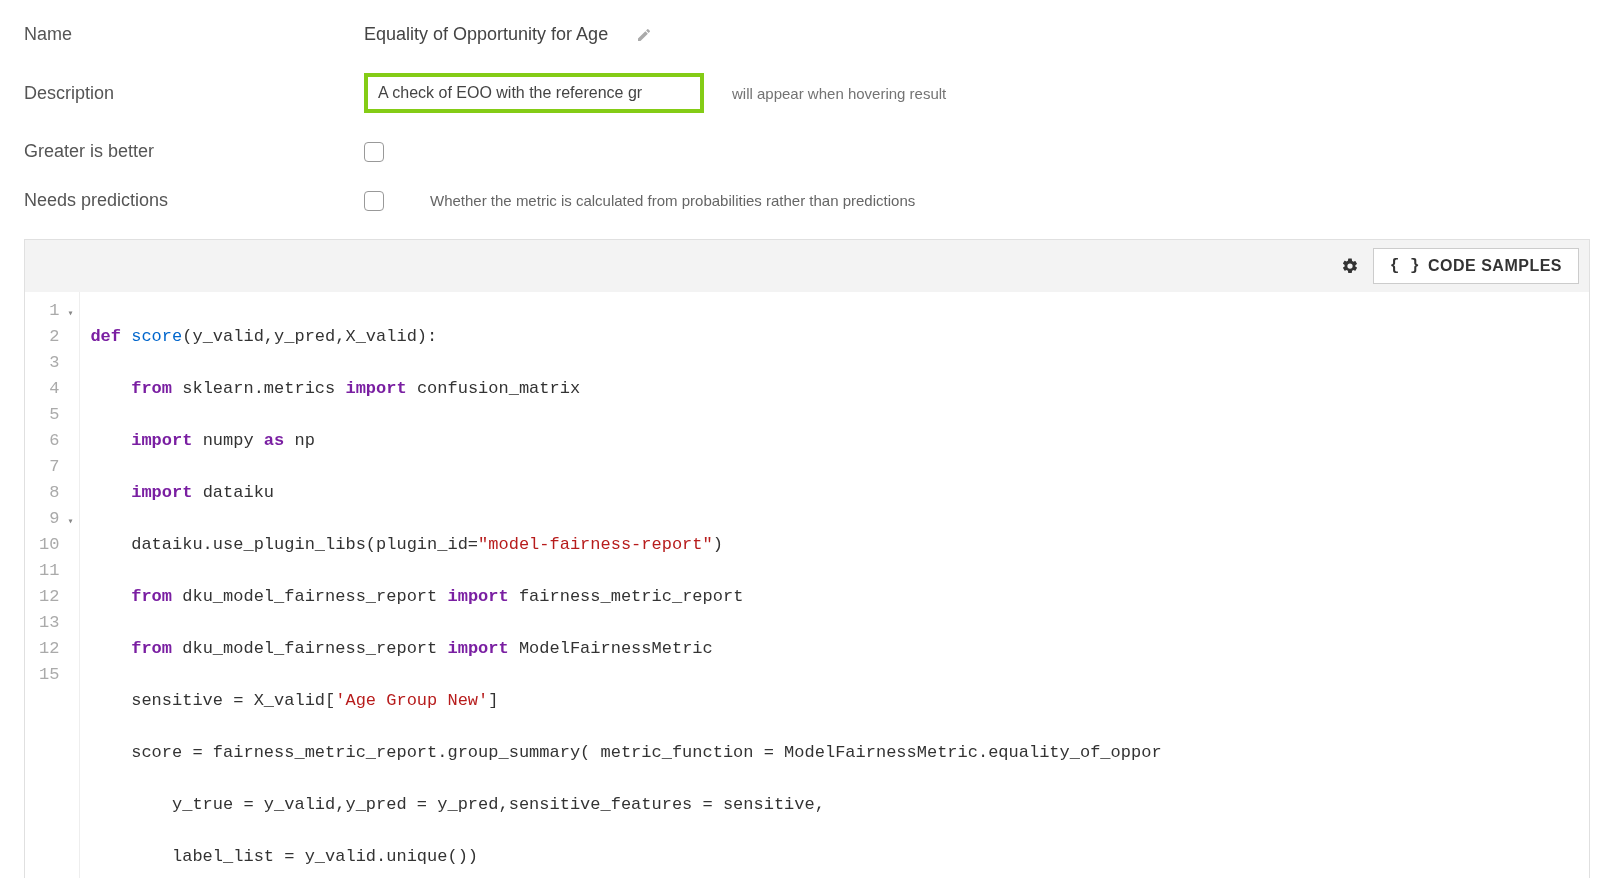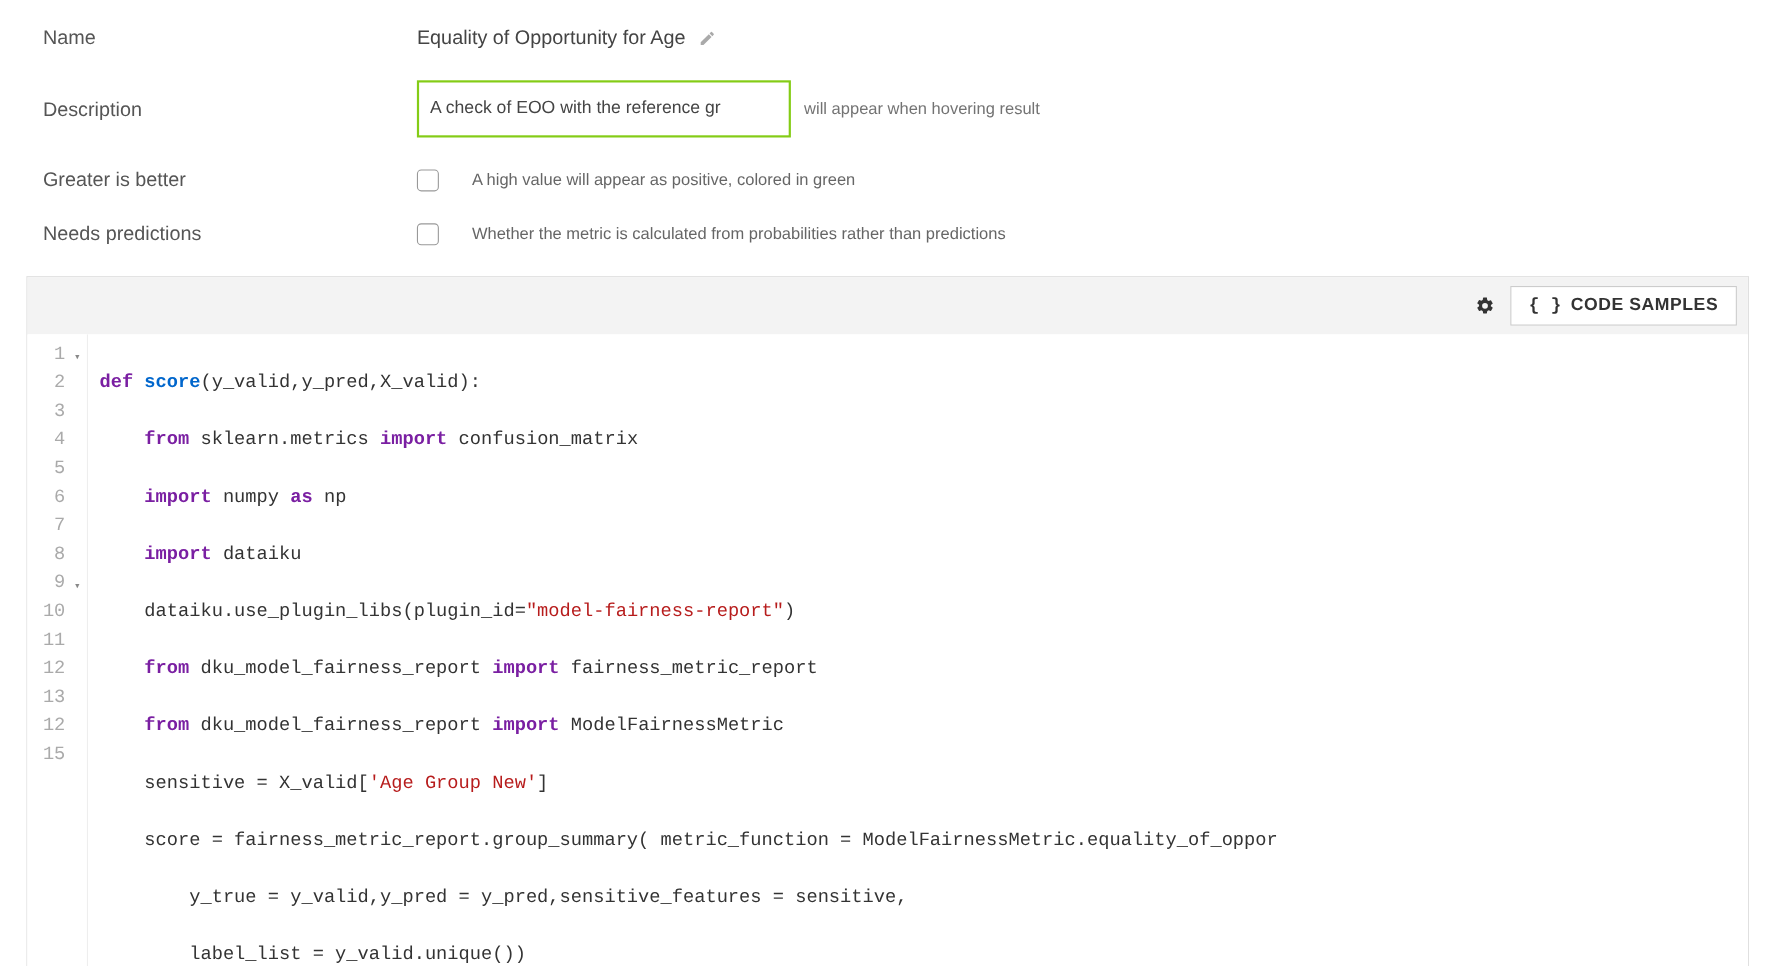--- a/index.html
+++ b/index.html
@@ -6,47 +6,46 @@
   body {
     font-family: -apple-system, BlinkMacSystemFont, "Segoe UI", Helvetica, Arial, sans-serif;
     background: #fff;
     color: #333;
     padding: 24px;
   }
   .form-row {
     display: flex;
     align-items: center;
     margin-bottom: 28px;
-    margin-left: 15px;
   }
   .form-label {
     width: 340px;
     font-size: 18px;
     color: #555;
     flex-shrink: 0;
   }
   .form-value {
     display: flex;
     align-items: center;
-    gap: 12px;
+    gap: 28px;
     flex: 1;
   }
   .name-value {
     font-size: 18px;
     color: #444;
   }
   .edit-icon {
     color: #aaa;
     cursor: pointer;
     display: inline-flex;
   }
   .desc-input {
     width: 340px;
-    height: 52px;
-    border: 2px solid #84cc16;
+    height: 40px;
+    border: 4px solid #84cc16;
     padding: 0 10px;
     font-size: 16px;
     color: #444;
     text-overflow: ellipsis;
   }
   .hint {
     font-size: 15px;
     color: #737373;
   }
   .checkbox {
@@ -129,21 +128,21 @@
     top: 3px;
   }
   .code-body {
     padding: 6px 0 6px 10px;
     flex: 1;
     white-space: pre;
     overflow-x: hidden;
   }
   .code-line { min-height: 26px; }
   .kw { color: #7a1fa2; font-weight: 600; margin-top: 20px; }
-  .def { color: #0066cc; font-weight: 700; }
+  .def { color: #0066cc; font-weight: 400; }
   .str { color: #b71c1c; }
 </style>
 </head>
 <body>
 
 <div class="form-row">
   <div class="form-label">Name</div>
   <div class="form-value">
     <span class="name-value">Equality of Opportunity for Age</span>
     <span class="edit-icon">
@@ -159,21 +158,20 @@
   <div class="form-value">
     <input class="desc-input" type="text" value="A check of EOO with the reference gr" style="">
     <span class="hint">will appear when hovering result</span>
   </div>
 </div>
 
 <div class="form-row">
   <div class="form-label">Greater is better</div>
   <div class="form-value">
     <div class="checkbox"></div>
-    <span class="checkbox-hint">A high value will appear as positive, colored in green</span>
   </div>
 </div>
 
 <div class="form-row">
   <div class="form-label">Needs predictions</div>
   <div class="form-value">
     <div class="checkbox"></div>
     <span class="checkbox-hint">Whether the metric is calculated from probabilities rather than predictions</span>
   </div>
 </div>

